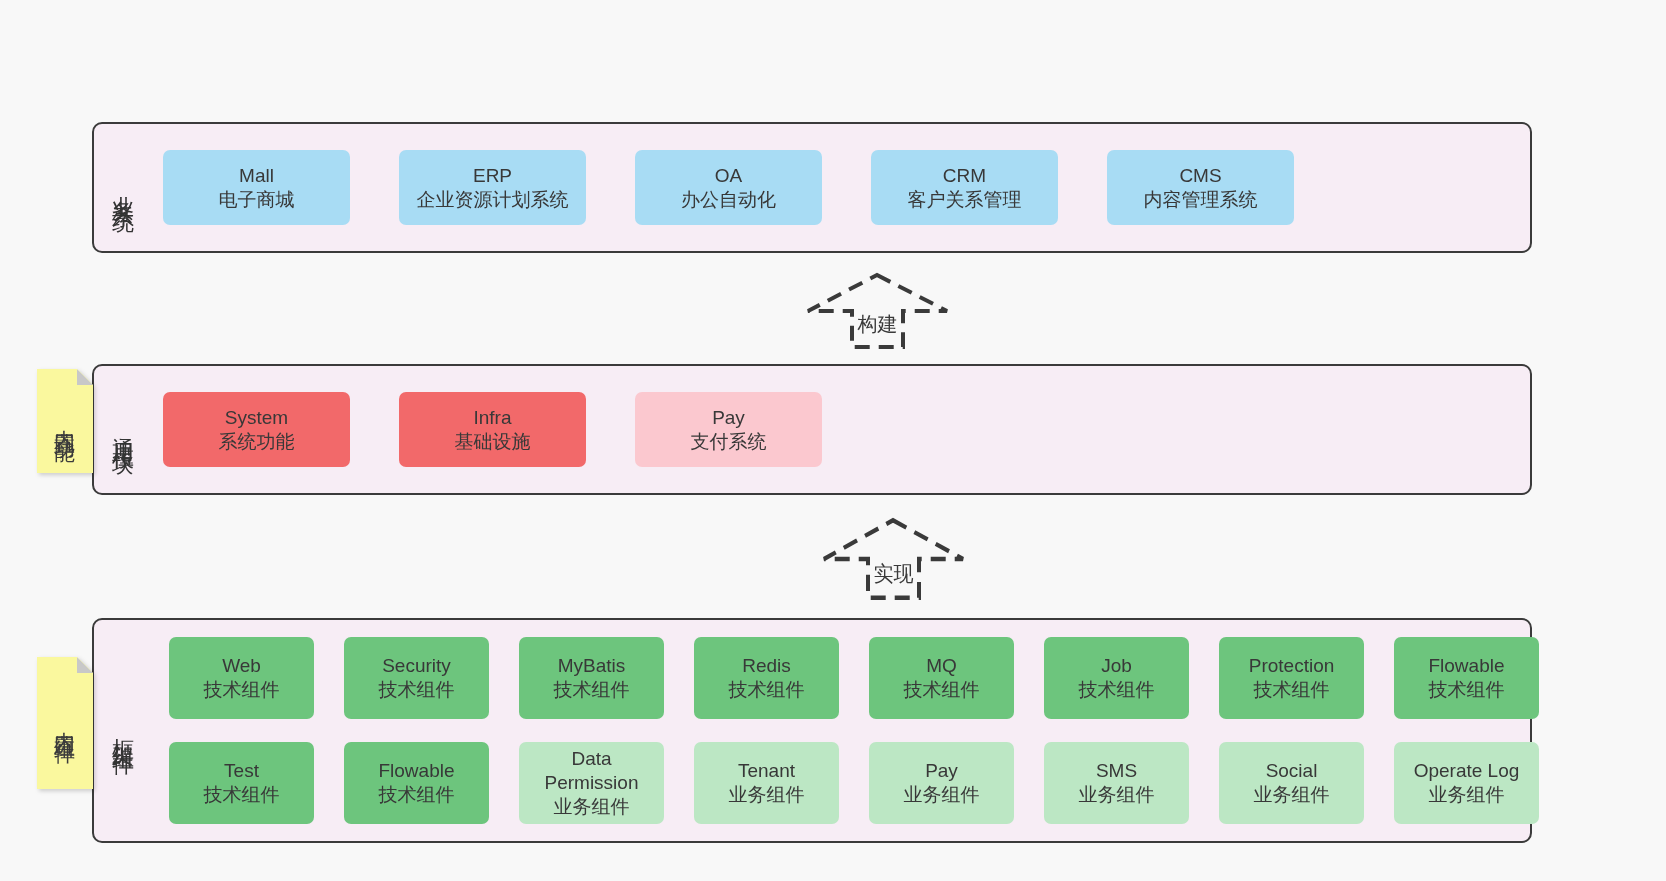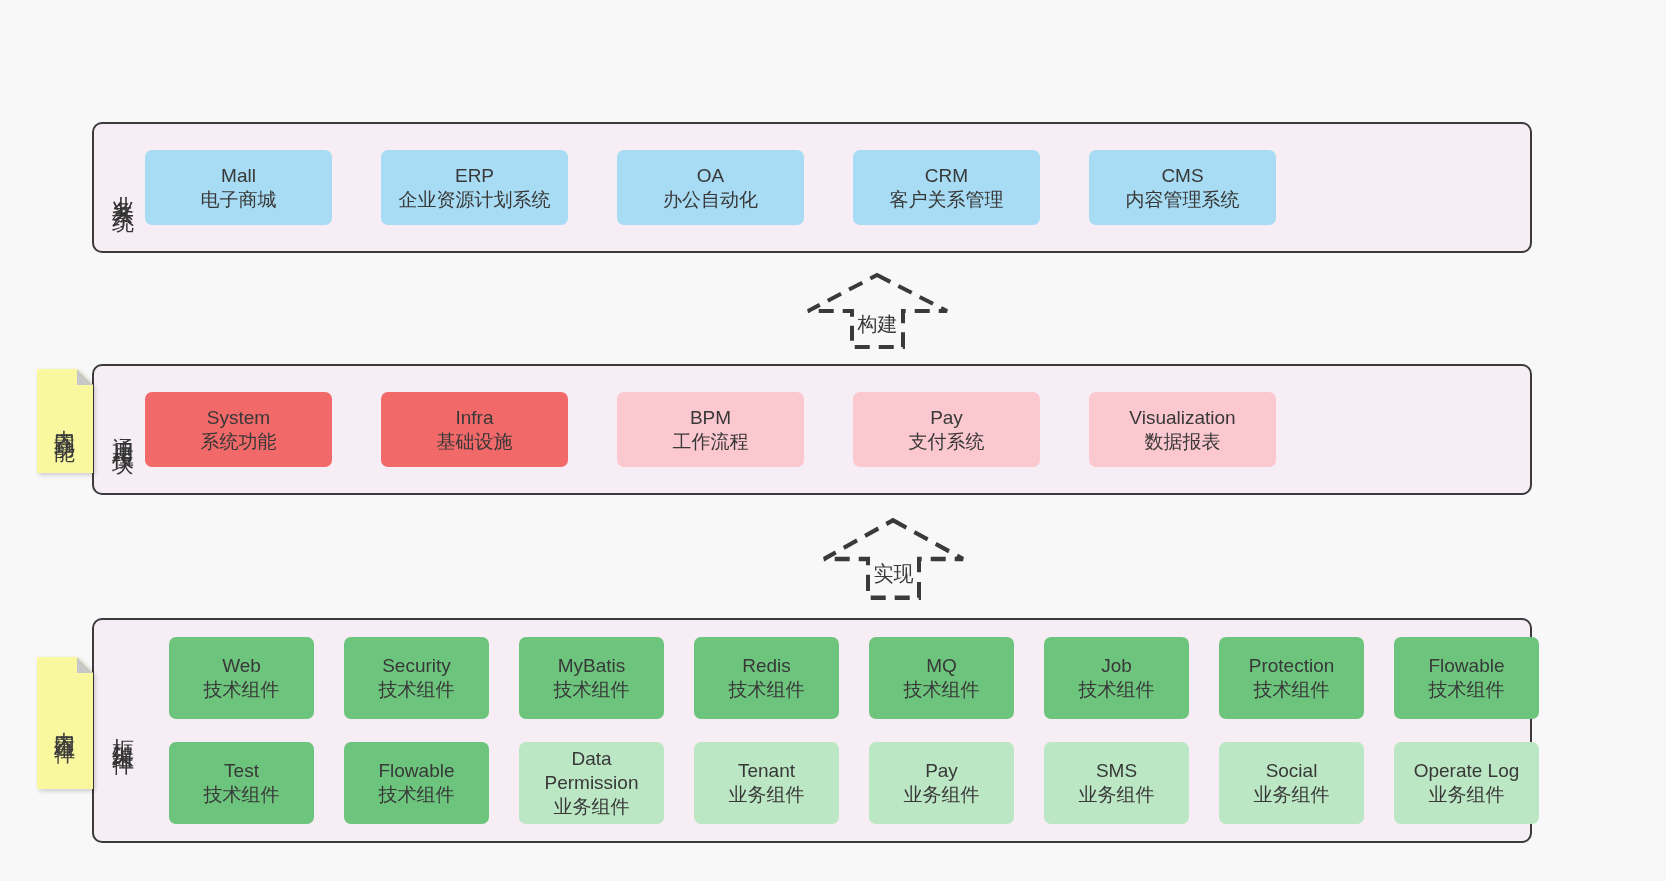--- a/index.html
+++ b/index.html
@@ -17,21 +17,21 @@
   .band2 { top:364px; height:131px; }
   .band3 { top:618px; height:225px; }
 
   .side-label {
     writing-mode:vertical-rl; text-orientation:upright;
     font-size:22px; letter-spacing:5px; line-height:32px;
     width:32px; margin-left:13px; color:#333; flex:0 0 auto;
     text-align:center;
   }
 
-  .row6 { display:flex; gap:49px; margin-left:6px; }
+  .row6 { display:flex; gap:49px; margin-left:24px; }
   .grid8 {
     display:grid; grid-template-columns:repeat(8,145px);
     column-gap:30px; row-gap:23px; margin-left:14px;
   }
 
   .box {
     border-radius:7px; display:flex; flex-direction:column;
     justify-content:center; align-items:center; text-align:center;
     font-size:19px; line-height:24px; color:#383838; padding:2px 4px;
   }
@@ -126,30 +126,22 @@
     <div class="row6">
       <div class="box box6 red">
         <div>System</div>
         <div>系统功能</div>
       </div>
       <div class="box box6 red">
         <div>Infra</div>
         <div>基础设施</div>
       </div>
       <div class="box box6 pink">
-        <div>BPM</div>
-        <div>工作流程</div>
-      </div>
-      <div class="box box6 pink">
         <div>Pay</div>
         <div>支付系统</div>
-      </div>
-      <div class="box box6 pink">
-        <div>Visualization</div>
-        <div>数据报表</div>
       </div>
     </div>
   </div>
 
   <svg class="arrow arrow2" viewBox="0 0 143 78" preserveAspectRatio="none">
     <polygon points="71,3 141,39 97,39 97,75 46,75 46,39 2,39"></polygon>
     <rect x="48" y="40" width="47" height="23"></rect>
     <text x="71.5" y="59">实现</text>
   </svg>
 

